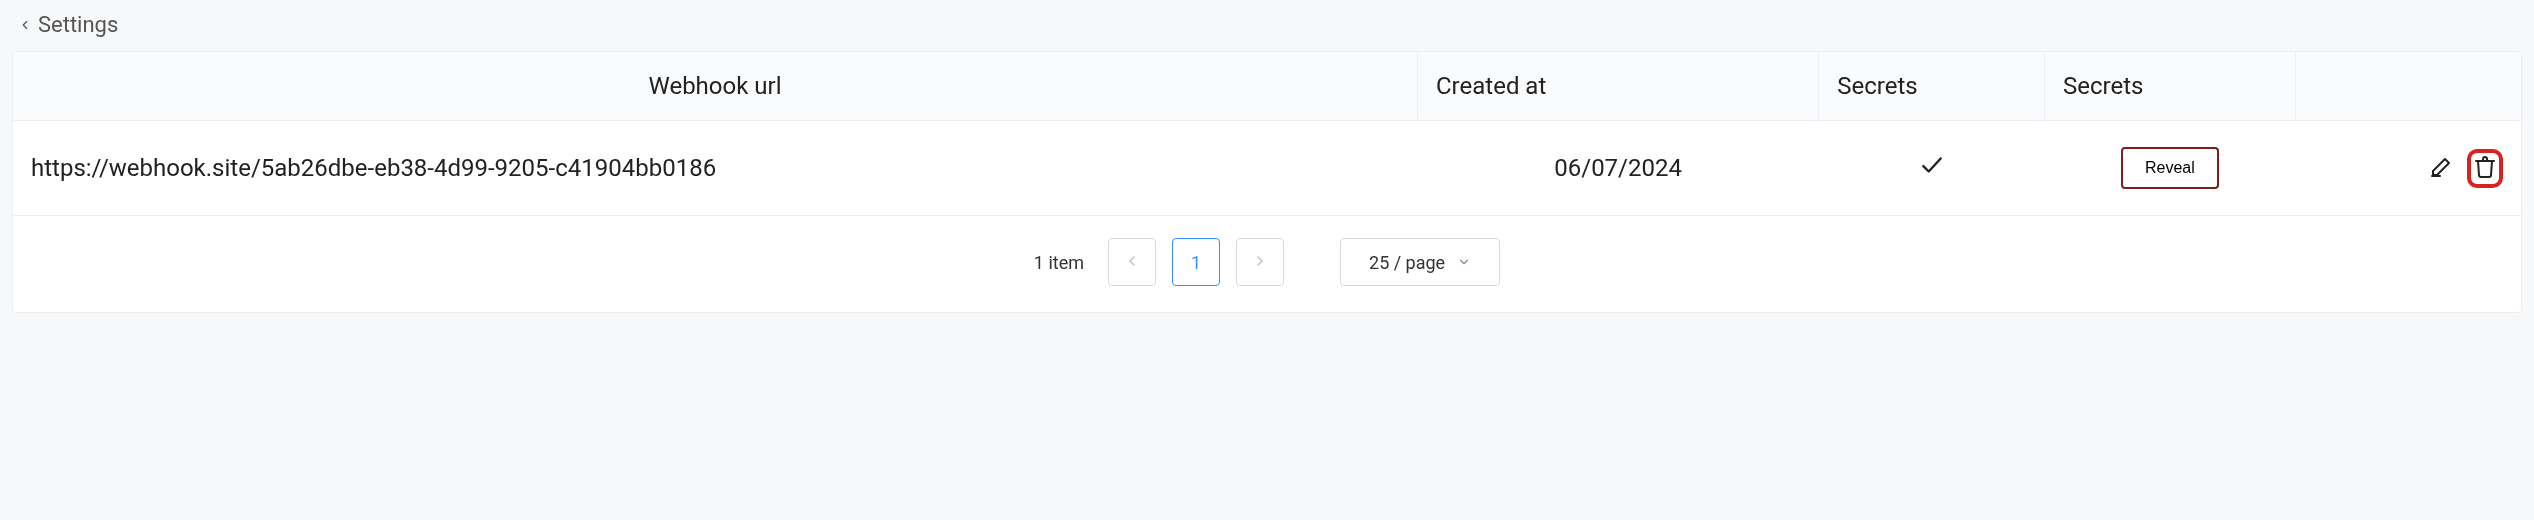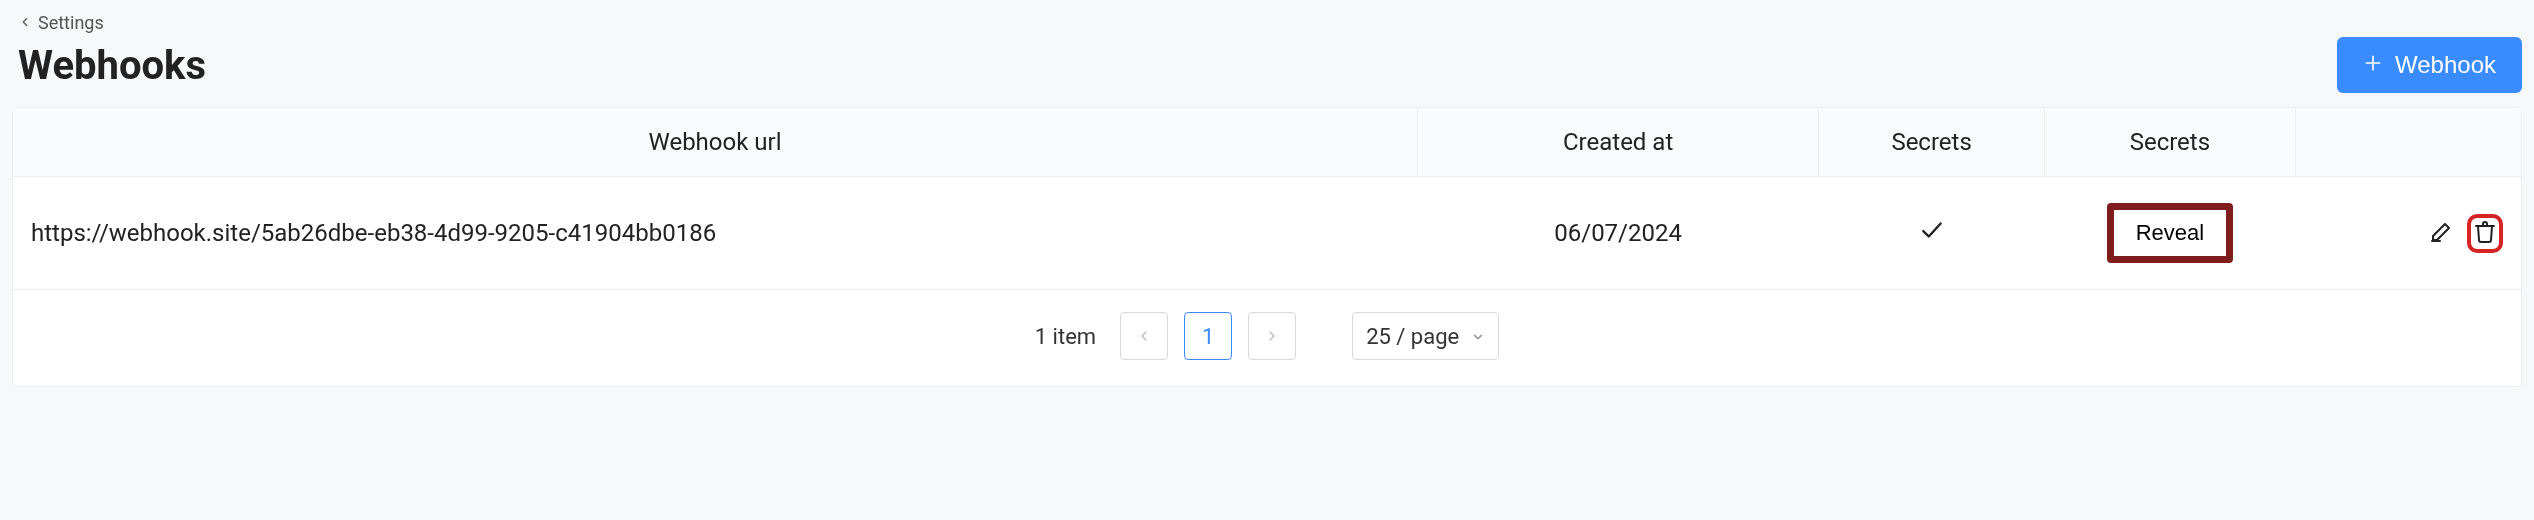--- a/index.html
+++ b/index.html
@@ -10,21 +10,21 @@
     background: #f7f8fa;
     color: #222;
   }
   .page {
     padding: 12px 12px 0 12px;
   }
   .breadcrumb {
     display: inline-flex;
     align-items: center;
     color: #555;
-    font-size: 18px;
+    font-size: 22px;
     cursor: pointer;
     gap: 6px;
     padding-left: 6px;
   }
   .breadcrumb svg { width: 14px; height: 14px; stroke: #555; }
   .header-row {
     display: flex;
     align-items: center;
     justify-content: space-between;
     margin-top: 4px;
@@ -63,42 +63,42 @@
     text-align: center;
     font-weight: 400;
     font-size: 24px;
     color: #222;
     background: #fafbfc;
     padding: 20px 18px;
     border-bottom: 1px solid #eceef1;
     border-right: 1px solid #eceef1;
   }
   table.data thead th:last-child { border-right: none; }
-  table.data thead th.center { text-align: center; }
+  table.data thead th.center { text-align: left; }
   table.data tbody td {
     font-size: 24px;
     padding: 26px 18px;
     border-bottom: 1px solid #eceef1;
     vertical-align: middle;
     margin-top: 16px;
   }
   table.data tbody td.center { text-align: center; }
   .col-url { width: 56%; }
   .col-created { width: 16%; }
   .col-active { width: 9%; }
   .col-secrets { width: 10%; }
   .col-actions { width: 9%; }
 
   .check-icon { width: 26px; height: 26px; stroke: #222; }
   .reveal-btn {
     background: #fff;
-    border: 7px solid #7f1d1d;
+    border: 2px solid #7f1d1d;
     border-radius: 4px;
     padding: 10px 22px;
-    font-size: 22px;
+    font-size: 16px;
     cursor: pointer;
   }
   .row-actions {
     display: inline-flex;
     align-items: center;
     gap: 10px;
     justify-content: flex-end;
     width: 100%;
   }
   .icon-btn {
@@ -115,21 +115,21 @@
     border-radius: 10px;
     padding: 2px;
   }
 
   .pager {
     display: flex;
     align-items: center;
     justify-content: center;
     gap: 16px;
     padding: 22px 0 26px 0;
-    font-size: 22px;
+    font-size: 18px;
     color: #333;
   }
   .pager .count { margin-right: 8px; }
   .pager .sq {
     width: 48px;
     height: 48px;
     border: 1px solid #d9d9d9;
     border-radius: 4px;
     display: inline-flex;
     align-items: center;
@@ -141,21 +141,21 @@
   .pager .sq.current {
     border-color: #3a8bff;
     color: #3a8bff;
   }
   .page-select {
     border: 1px solid #d9d9d9;
     border-radius: 4px;
     height: 48px;
     display: inline-flex;
     align-items: center;
-    padding: 0 13px;
+    padding: 0 28px;
     gap: 12px;
     background: #fff;
     cursor: pointer;
     margin-left: 40px;
   }
   .page-select svg { width: 14px; height: 14px; stroke: #888; }
 </style>
 </head>
 <body>
 
@@ -163,32 +163,20 @@
 
   <div class="breadcrumb">
     <span>
       <svg viewBox="0 0 24 24" fill="none" stroke-width="2" stroke-linecap="round" stroke-linejoin="round">
           <polyline points="15 18 9 12 15 6"></polyline>
         </svg>
     </span>
     <span>Settings</span>
   </div>
 
-  <div class="header-row">
-    <h1 class="page-title">Webhooks</h1>
-    <button class="primary-btn">
-      <span>
-        <svg viewBox="0 0 24 24" fill="none" stroke-width="2" stroke-linecap="round">
-            <line x1="12" y1="4" x2="12" y2="20"></line>
-            <line x1="4" y1="12" x2="20" y2="12"></line>
-          </svg>
-      </span>
-      <span>Webhook</span>
-    </button>
-  </div>
 
   <div class="card">
     <table class="data">
       <thead>
         <tr>
           <th class="col-url">Webhook url</th>
           <th class="col-created center">Created at</th>
           <th class="col-active center">Secrets</th>
           <th class="col-secrets center">Secrets</th>
           <th class="col-actions"></th>

